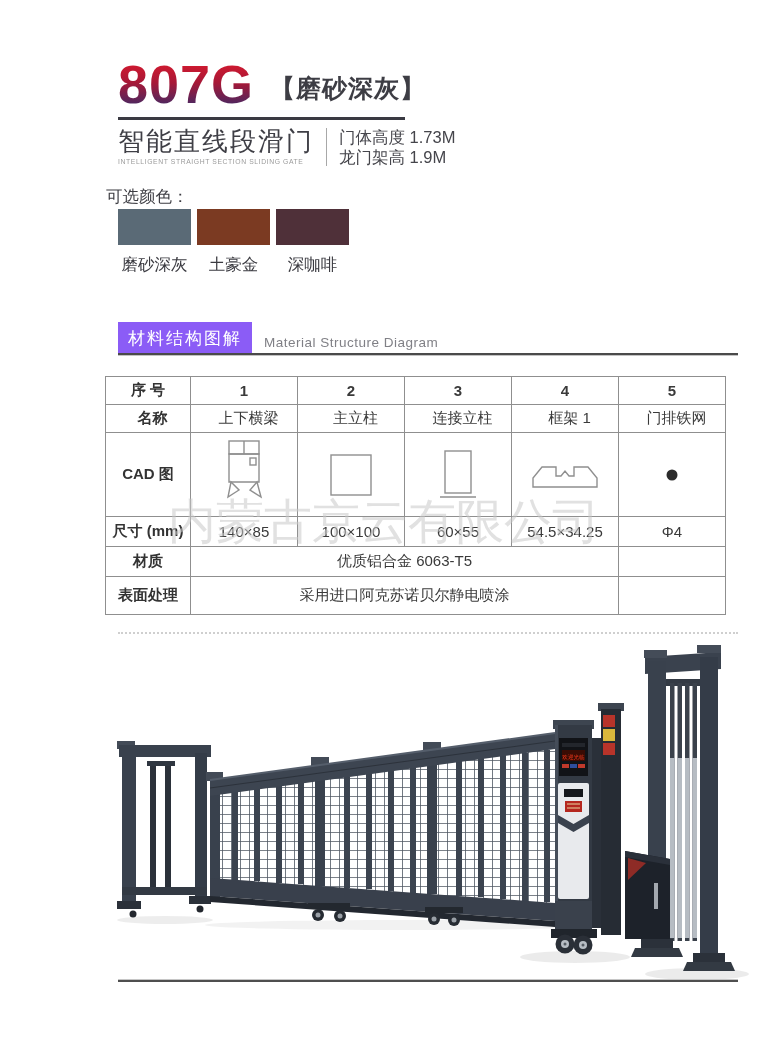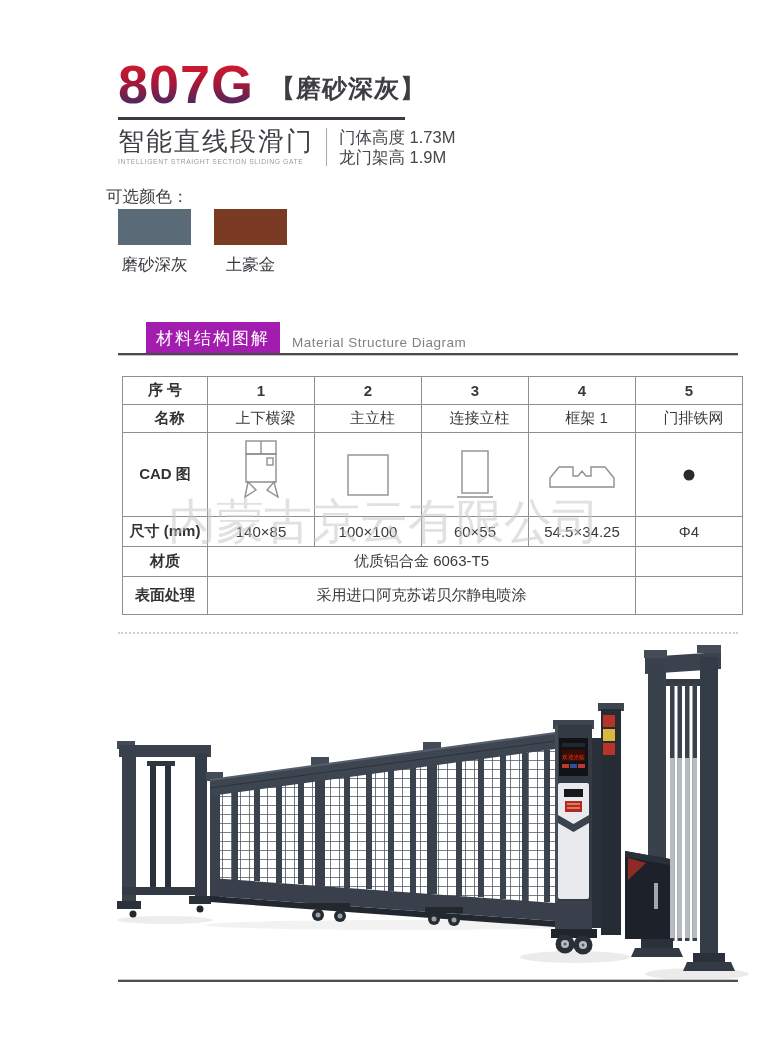--- a/index.html
+++ b/index.html
@@ -20,33 +20,33 @@
   #model-variant{font-size:25px;font-weight:bold;color:#3d3d44;margin-left:16px;padding-bottom:7px;letter-spacing:1px;}
   #header-underline{left:118px;top:117px;width:287px;height:3px;background:#3a3a42;}
   #subtitle-row{left:118px;top:126px;display:flex;align-items:flex-start;}
   #product-name-cn{font-size:26px;color:#3f3f46;letter-spacing:2px;line-height:30px;}
   #product-name-en{font-size:6.8px;color:#9a9a9a;letter-spacing:.6px;margin-top:2px;}
   #subtitle-divider{width:1px;background:#a8a8a8;height:38px;margin:2px 12px 0 12px;}
   #header-specs{font-size:16.5px;color:#45454b;line-height:20px;padding-top:1px;}
 
   
   #color-label{left:106px;top:186px;font-size:16.5px;color:#3c3c42;}
-  #swatches{left:118px;top:209px;display:flex;gap:23px;}
+  #swatches{left:118px;top:209px;display:flex;gap:6px;}
   .swatch-col{width:73px;text-align:center;}
   .swatch{width:73px;height:36px;}
   .swatch-name{font-size:16.5px;color:#3a3a40;margin-top:9px;white-space:nowrap;}
 
   
   #section-head{left:118px;top:322px;display:flex;align-items:flex-end;}
-  #section-title-box{background:#a21caf;color:#ffffff;font-size:17px;letter-spacing:2px;padding:5px 10px;margin-left:28px;}
+  #section-title-box{background:#8b5cf6;color:#ffffff;font-size:17px;letter-spacing:2px;padding:5px 10px;}
   #section-title-en{color:#808086;font-size:13.5px;letter-spacing:.5px;margin-left:12px;padding-bottom:5px;}
   #section-underline{left:118px;top:353px;width:620px;height:2px;background:#4a4a4a;border-bottom:1px solid #c2c2c2;}
 
   
-  #spec-table{left:122px;top:376px;}
+  #spec-table{left:105px;top:376px;}
   table{border-collapse:collapse;table-layout:fixed;width:620px;}
   td{border:1px solid #8f8f8f;text-align:center;vertical-align:middle;font-size:15px;color:#3a3a3a;padding:0;}
   td.lbl{font-weight:bold;color:#333333;}
   tr.r-index td{height:27px;font-weight:bold;}
   tr.r-name td{height:27px;padding-left:9px;}
   tr.r-cad td{height:83px;}
   tr.r-size td{height:29px;}
   tr.r-mat td{height:29px;}
   tr.r-surf td{height:37px;}
   .cad-svg{display:block;margin:0 auto;}
@@ -85,20 +85,24 @@
 
 <div class="abs" id="color-label">可选颜色：</div>
 <div class="abs" id="swatches">
   <div class="swatch-col">
     <div class="swatch" style="background: rgb(90, 106, 118);"></div>
     <div class="swatch-name">磨砂深灰</div>
   </div>
   <div class="swatch-col">
     <div class="swatch" style="background: rgb(123, 58, 34);"></div>
     <div class="swatch-name">土豪金</div>
+  </div>
+  <div class="swatch-col">
+    <div class="swatch" style="background: rgb(79, 48, 57);"></div>
+    <div class="swatch-name">深咖啡</div>
   </div>
 </div>
 
 <div class="abs" id="section-head">
   <span id="section-title-box">材料结构图解</span>
   <span id="section-title-en">Material Structure Diagram</span>
 </div>
 <div class="abs" id="section-underline"></div>
 
 <div class="abs" id="spec-table">

